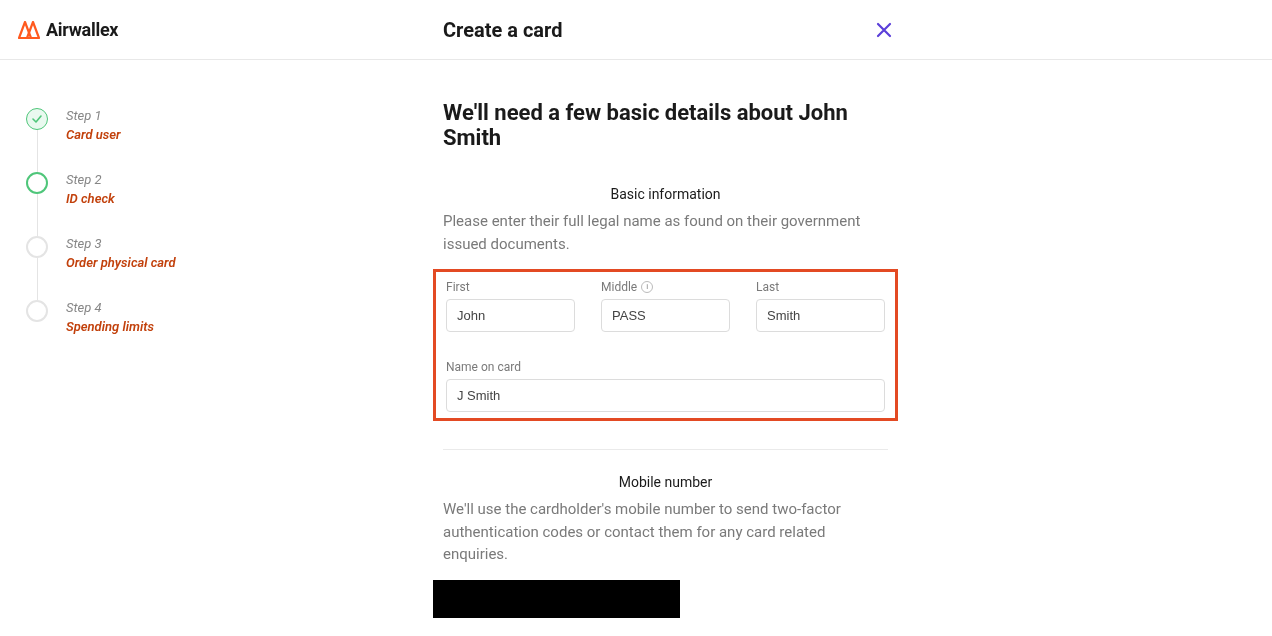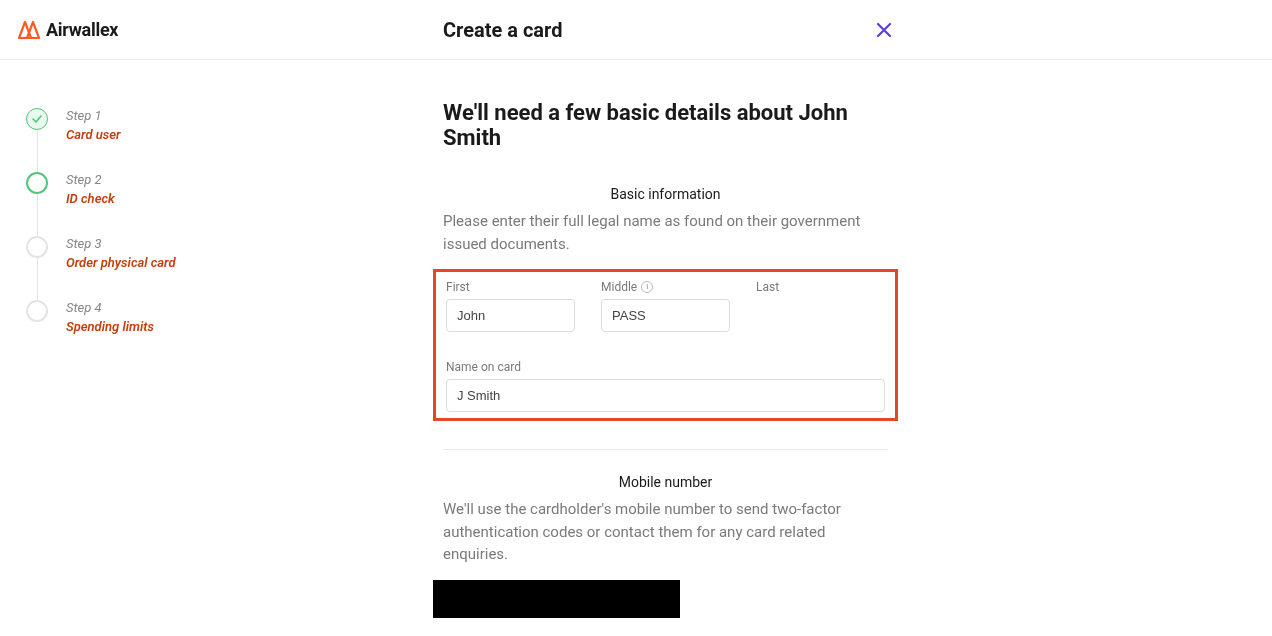--- a/index.html
+++ b/index.html
@@ -279,20 +279,21 @@
             <div class="field-label-row">
               <span class="field-label">Middle</span>
               <span class="info-icon">i</span>
             </div>
             <input class="text-input" value="PASS" style="">
           </div>
           <div class="field">
             <div class="field-label-row">
               <span class="field-label">Last</span>
             </div>
+            <input class="text-input" value="Smith" style="">
           </div>
         </div>
 
         <div class="field full">
           <span class="field-label">Name on card</span>
           <input class="text-input" value="J Smith" style="">
         </div>
       </div>
 
       <hr class="divider">

